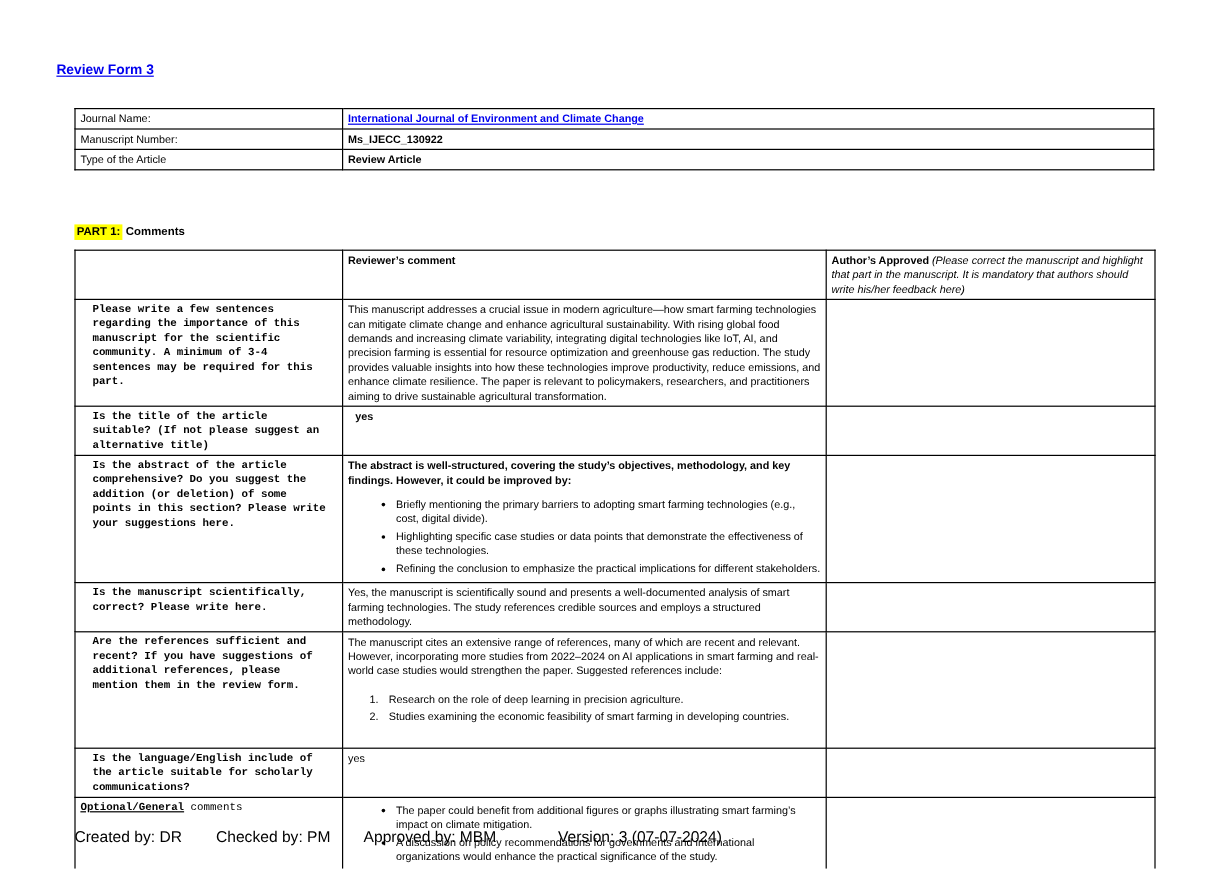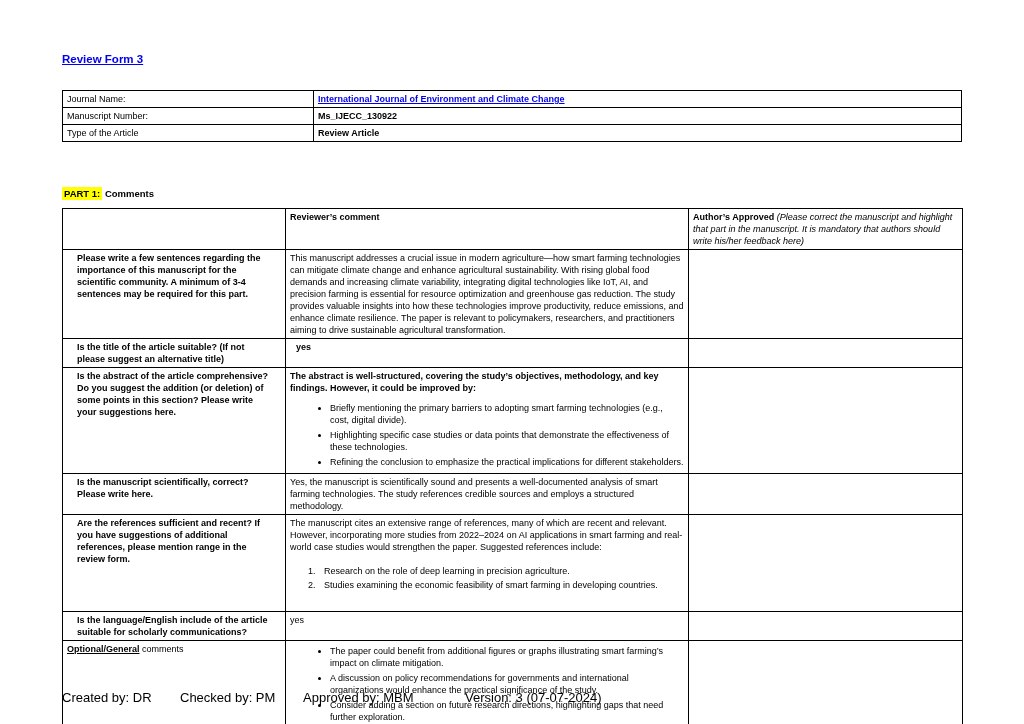--- a/index.html
+++ b/index.html
@@ -8,38 +8,38 @@
     position: relative;
     width: 1024px;
     height: 724px;
     background: #ffffff;
     font-family: "Liberation Sans", sans-serif;
     color: #000000;
     overflow: hidden;
   }
   .doc-title {
     position: absolute;
-    left: 62px;
+    left: 47px;
     top: 53px;
     font-size: 11.5px;
     font-weight: bold;
     color: #0000EE;
     text-decoration: underline;
   }
   table { border-collapse: collapse; table-layout: fixed; }
   td { border: 1px solid #000000; vertical-align: top; padding: 2px 4px; }
   .header-table {
     position: absolute;
     left: 62px;
     top: 90px;
     width: 900px;
     font-size: 9px;
     line-height: 12px;
   }
-  .header-table .label-col { width: 251px; }
+  .header-table .label-col { width: 223px; }
   .header-table .value { font-weight: bold; }
   .link {
     color: #0000EE;
     font-weight: bold;
     text-decoration: underline;
     cursor: pointer;
   }
   .title-row-height { height: 34px; }
   .title-value-cell { vertical-align: middle; }
   .part-line {
@@ -51,21 +51,21 @@
   }
   .hl-yellow { background: #FFFF00; padding: 1px 2px; }
   .comments-table {
     position: absolute;
     left: 62px;
     top: 208px;
     width: 900px;
     font-size: 9px;
     line-height: 12px;
   }
-  .comments-table .c1 { width: 223px; }
+  .comments-table .c1 { width: 223px; font-family: Liberation Mono, monospace; }
   .comments-table .c2 { width: 403px; }
   .comments-table .c3 { width: 274px; }
   .q { font-weight: bold; padding-left: 14px; padding-right: 10px; }
   .q-tight { font-weight: bold; padding-left: 4px; }
   .bold { font-weight: bold; }
   .italic { font-style: italic; }
   .underline { text-decoration: underline; }
   .ans-pad { padding-left: 10px; }
   ul.bullets { margin: 8px 0 2px 0; padding-left: 40px; }
   ul.bullets li { margin-bottom: 3px; }
@@ -143,21 +143,21 @@
       <td class="c3"></td>
     </tr>
 
     <tr>
       <td class="c1 q">Is the manuscript scientifically, correct? Please write here.</td>
       <td class="c2">Yes, the manuscript is scientifically sound and presents a well-documented analysis of smart farming technologies. The study references credible sources and employs a structured methodology.</td>
       <td class="c3"></td>
     </tr>
 
     <tr>
-      <td class="c1 q">Are the references sufficient and recent? If you have suggestions of additional references, please mention range in the review form.</td>
+      <td class="c1 q">Are the references sufficient and recent? If you have suggestions of additional references, please mention them in the review form.</td>
       <td class="c2">
         <div>The manuscript cites an extensive range of references, many of which are recent and relevant. However, incorporating more studies from 2022–2024 on AI applications in smart farming and real-world case studies would strengthen the paper. Suggested references include:</div>
         <ol class="numbers">
           <li>Research on the role of deep learning in precision agriculture.</li>
           <li>Studies examining the economic feasibility of smart farming in developing countries.</li>
         </ol>
       </td>
       <td class="c3"></td>
     </tr>
 

